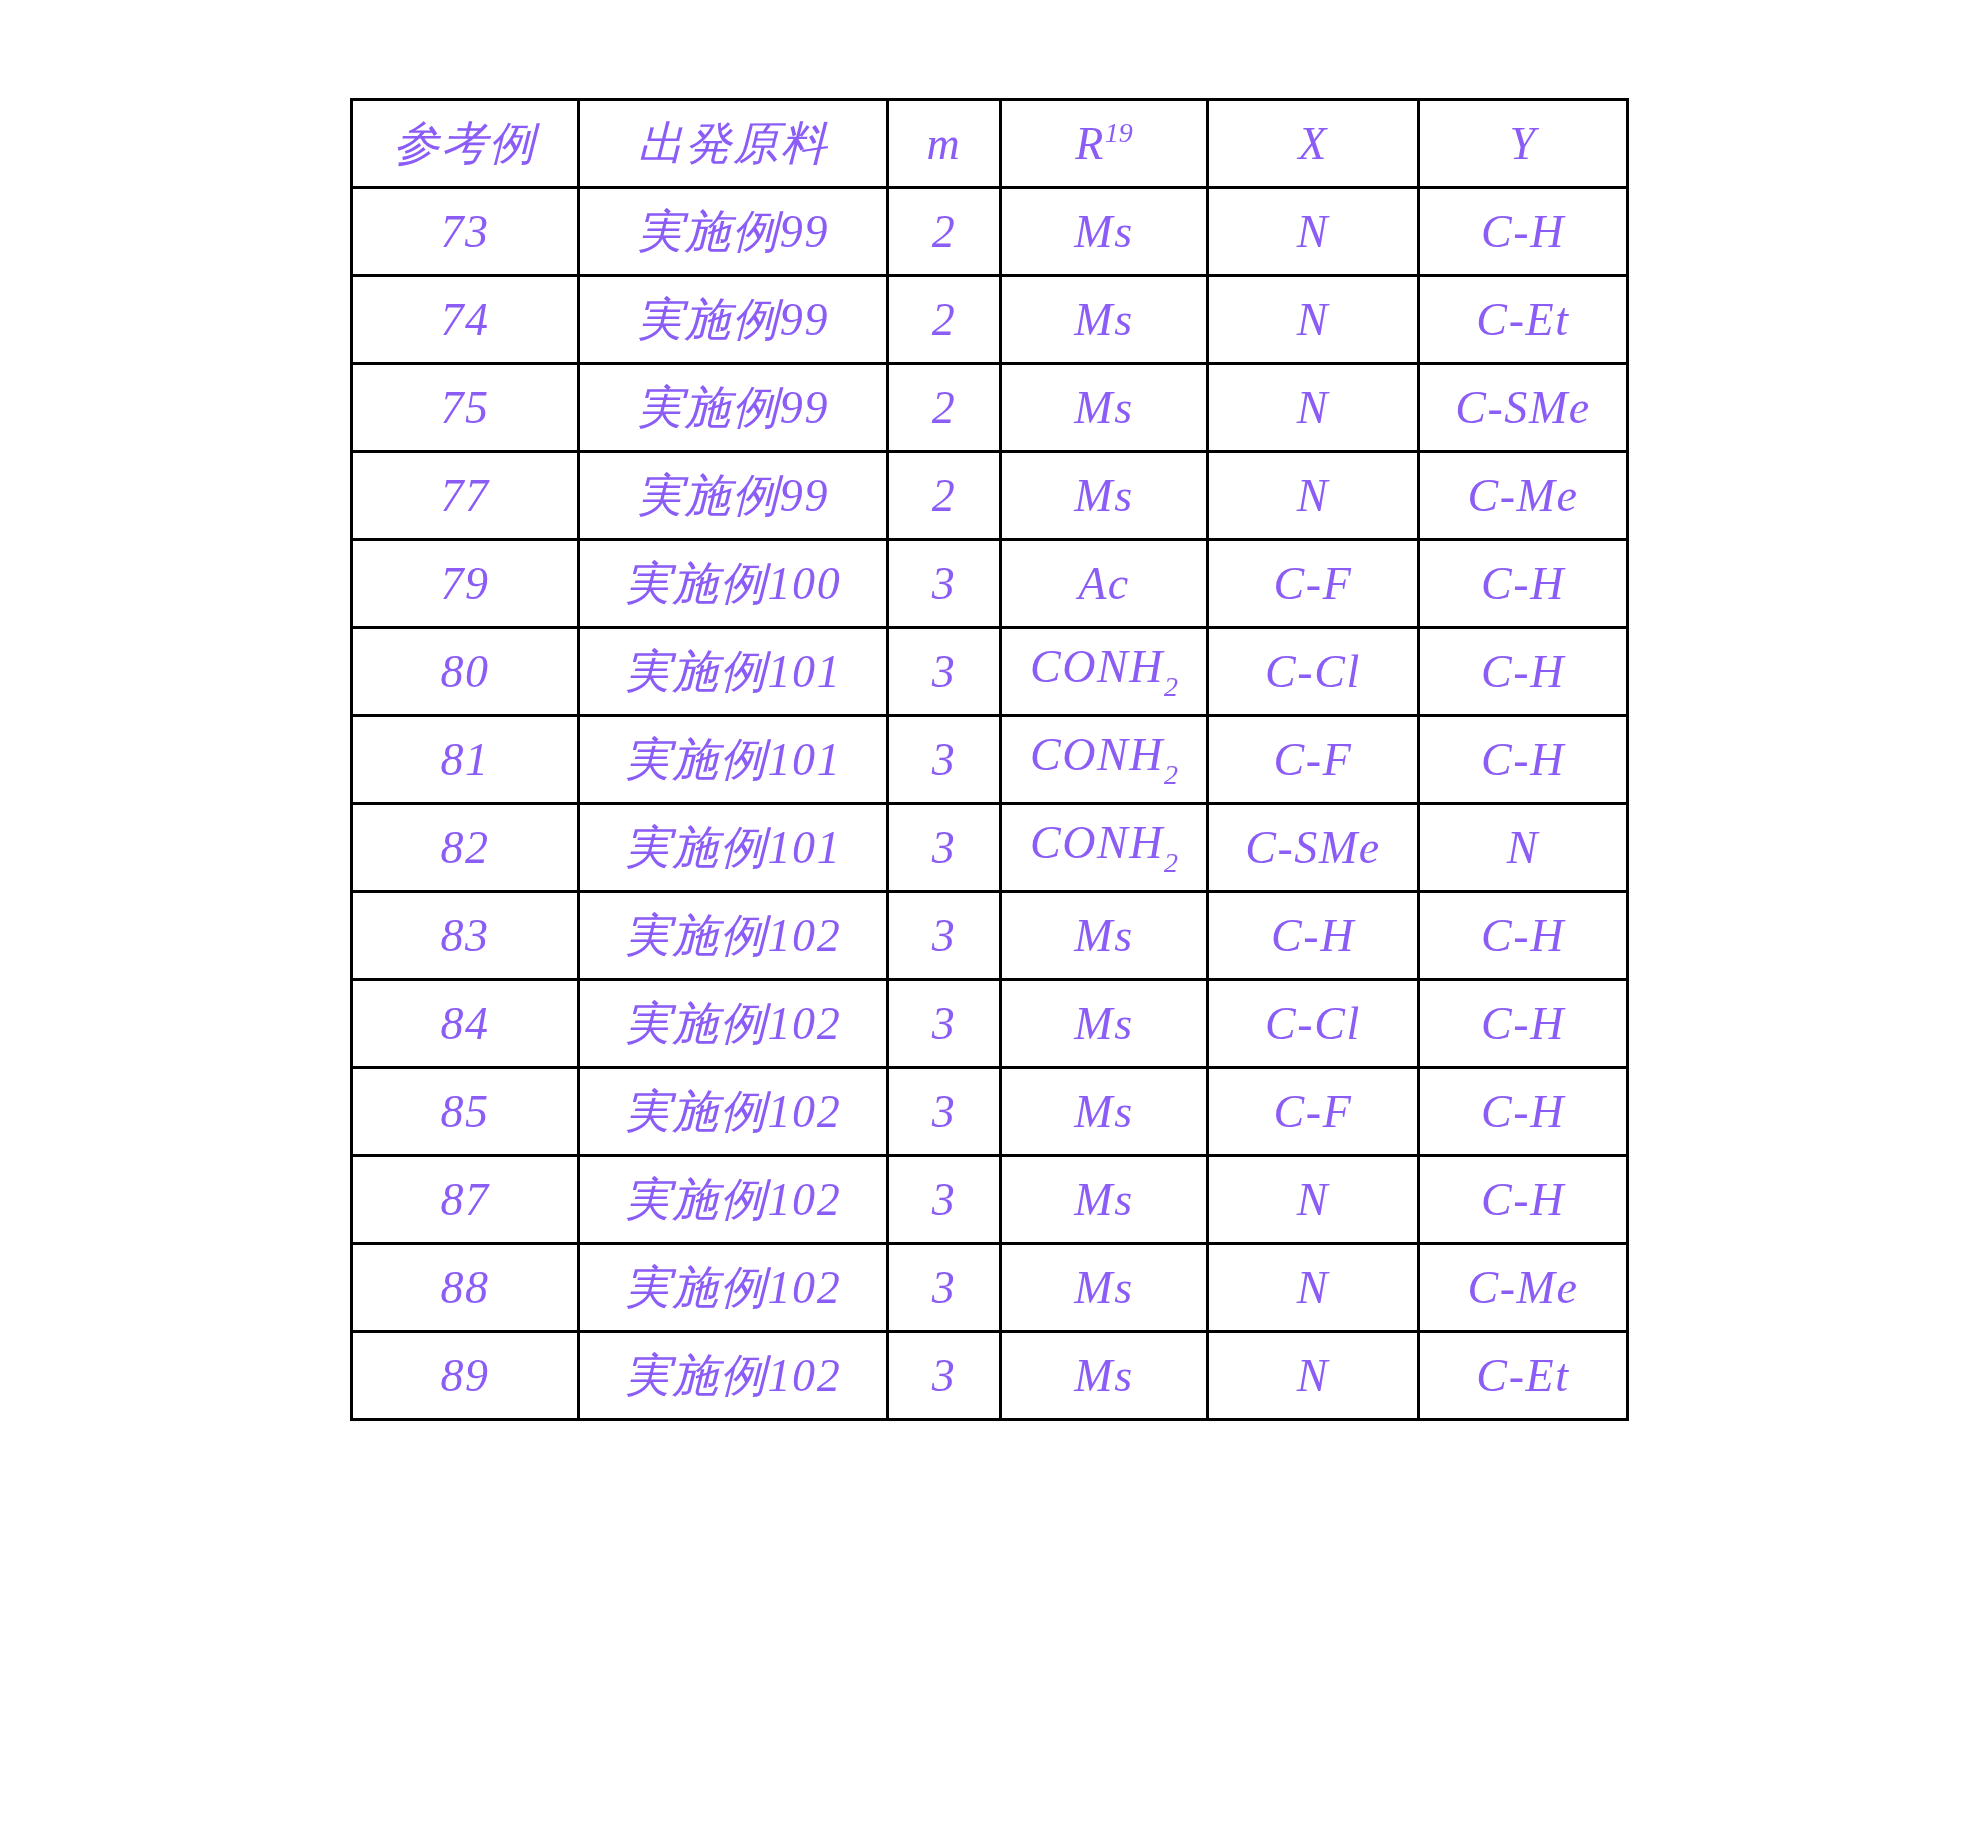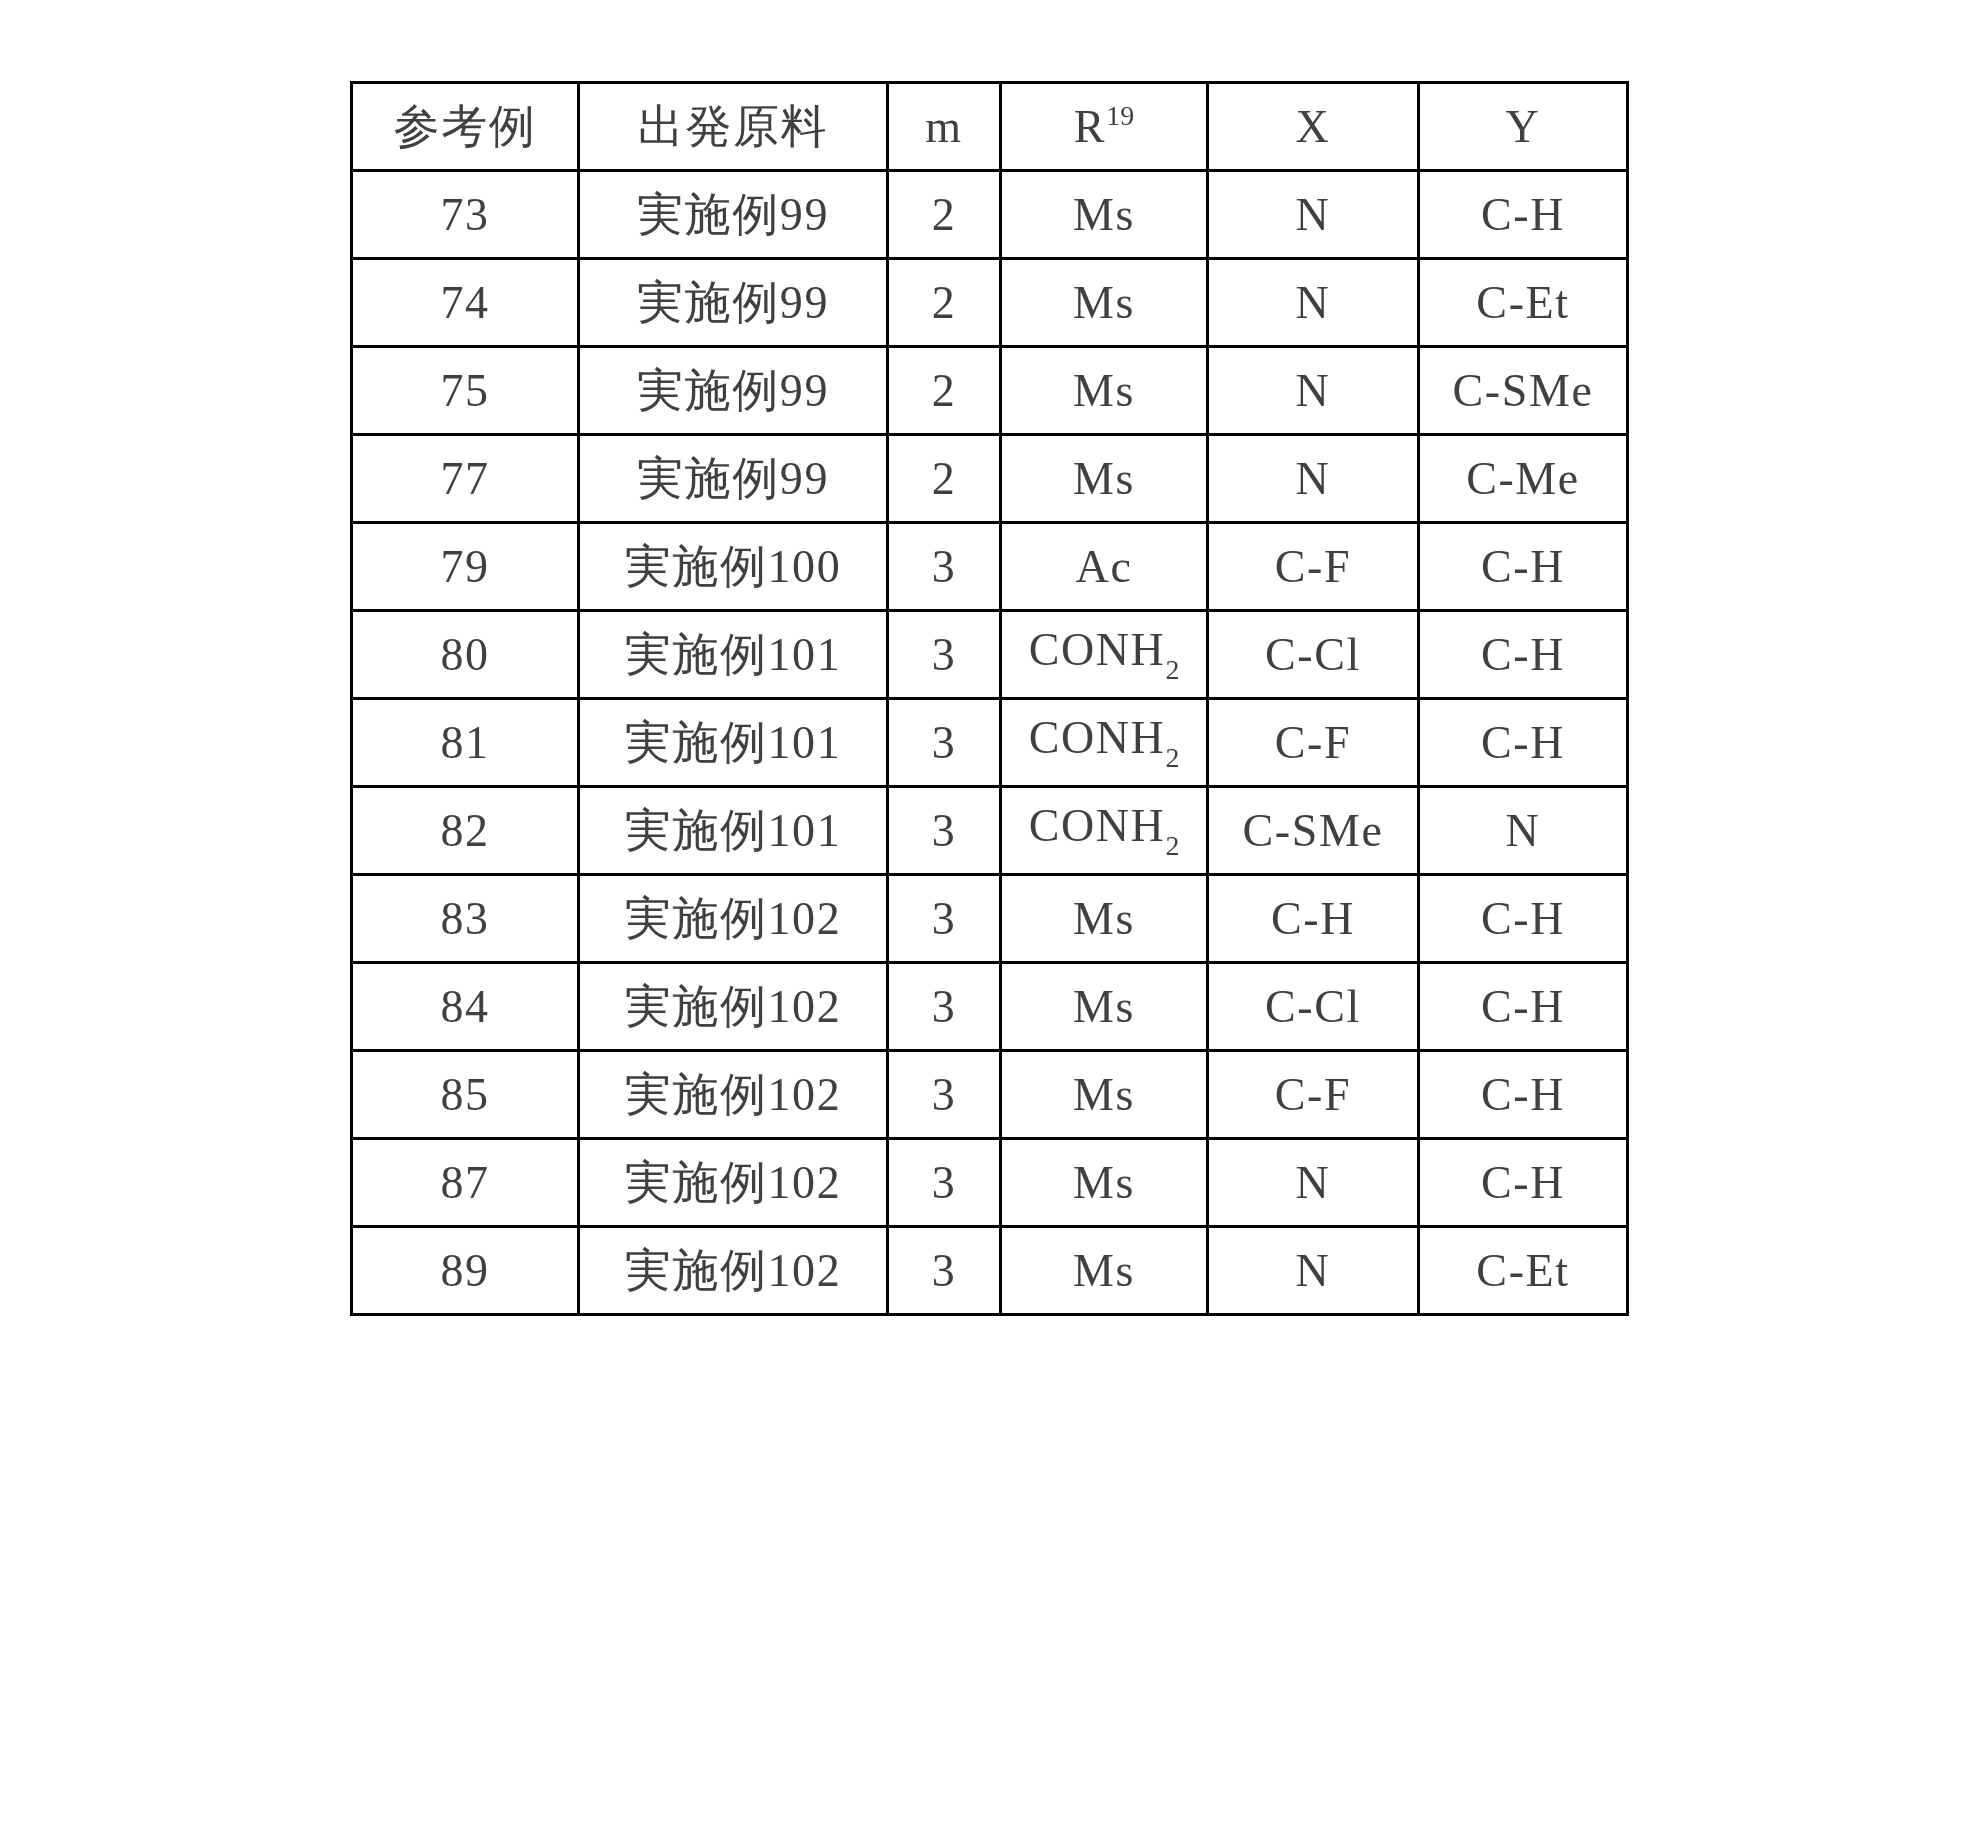--- a/index.html
+++ b/index.html
@@ -1,22 +1,23 @@
 <!DOCTYPE html>
 <html style="font-size:12.6px"><head>
 <meta charset="utf-8">
 <style>
   html, body { margin: 0; padding: 0; background: #ffffff; }
   body { width: 1981px; height: 1847px; position: relative; overflow: hidden; }
   .tbl {
-    position: absolute; left: 350px; top: 81px;
+    position: absolute; left: 350px; top: 98px;
     border-collapse: collapse;
     border: 3.9px solid #000;
     font-family: "Liberation Serif", "DejaVu Serif", serif;
-    color: #404040;
+    color: #8b5cf6;
+    font-style: italic;
   }
   .tbl td, .tbl th {
     border: 3.9px solid #000;
     height: 85px;
     padding: 0;
     text-align: center;
     vertical-align: middle;
     font-weight: normal;
     font-size: 46px;
     letter-spacing: 1.6px;
@@ -136,20 +137,28 @@
       </tr>
       <tr>
         <td class="c0">87</td>
         <td class="c1">実施例102</td>
         <td class="c2">3</td>
         <td class="c3"><span>Ms</span></td>
         <td class="c4">N</td>
         <td class="c5">C-H</td>
       </tr>
       <tr>
+        <td class="c0">88</td>
+        <td class="c1">実施例102</td>
+        <td class="c2">3</td>
+        <td class="c3"><span>Ms</span></td>
+        <td class="c4">N</td>
+        <td class="c5">C-Me</td>
+      </tr>
+      <tr>
         <td class="c0">89</td>
         <td class="c1">実施例102</td>
         <td class="c2">3</td>
         <td class="c3"><span>Ms</span></td>
         <td class="c4">N</td>
         <td class="c5">C-Et</td>
       </tr>
     </tbody>
 </table>
 

